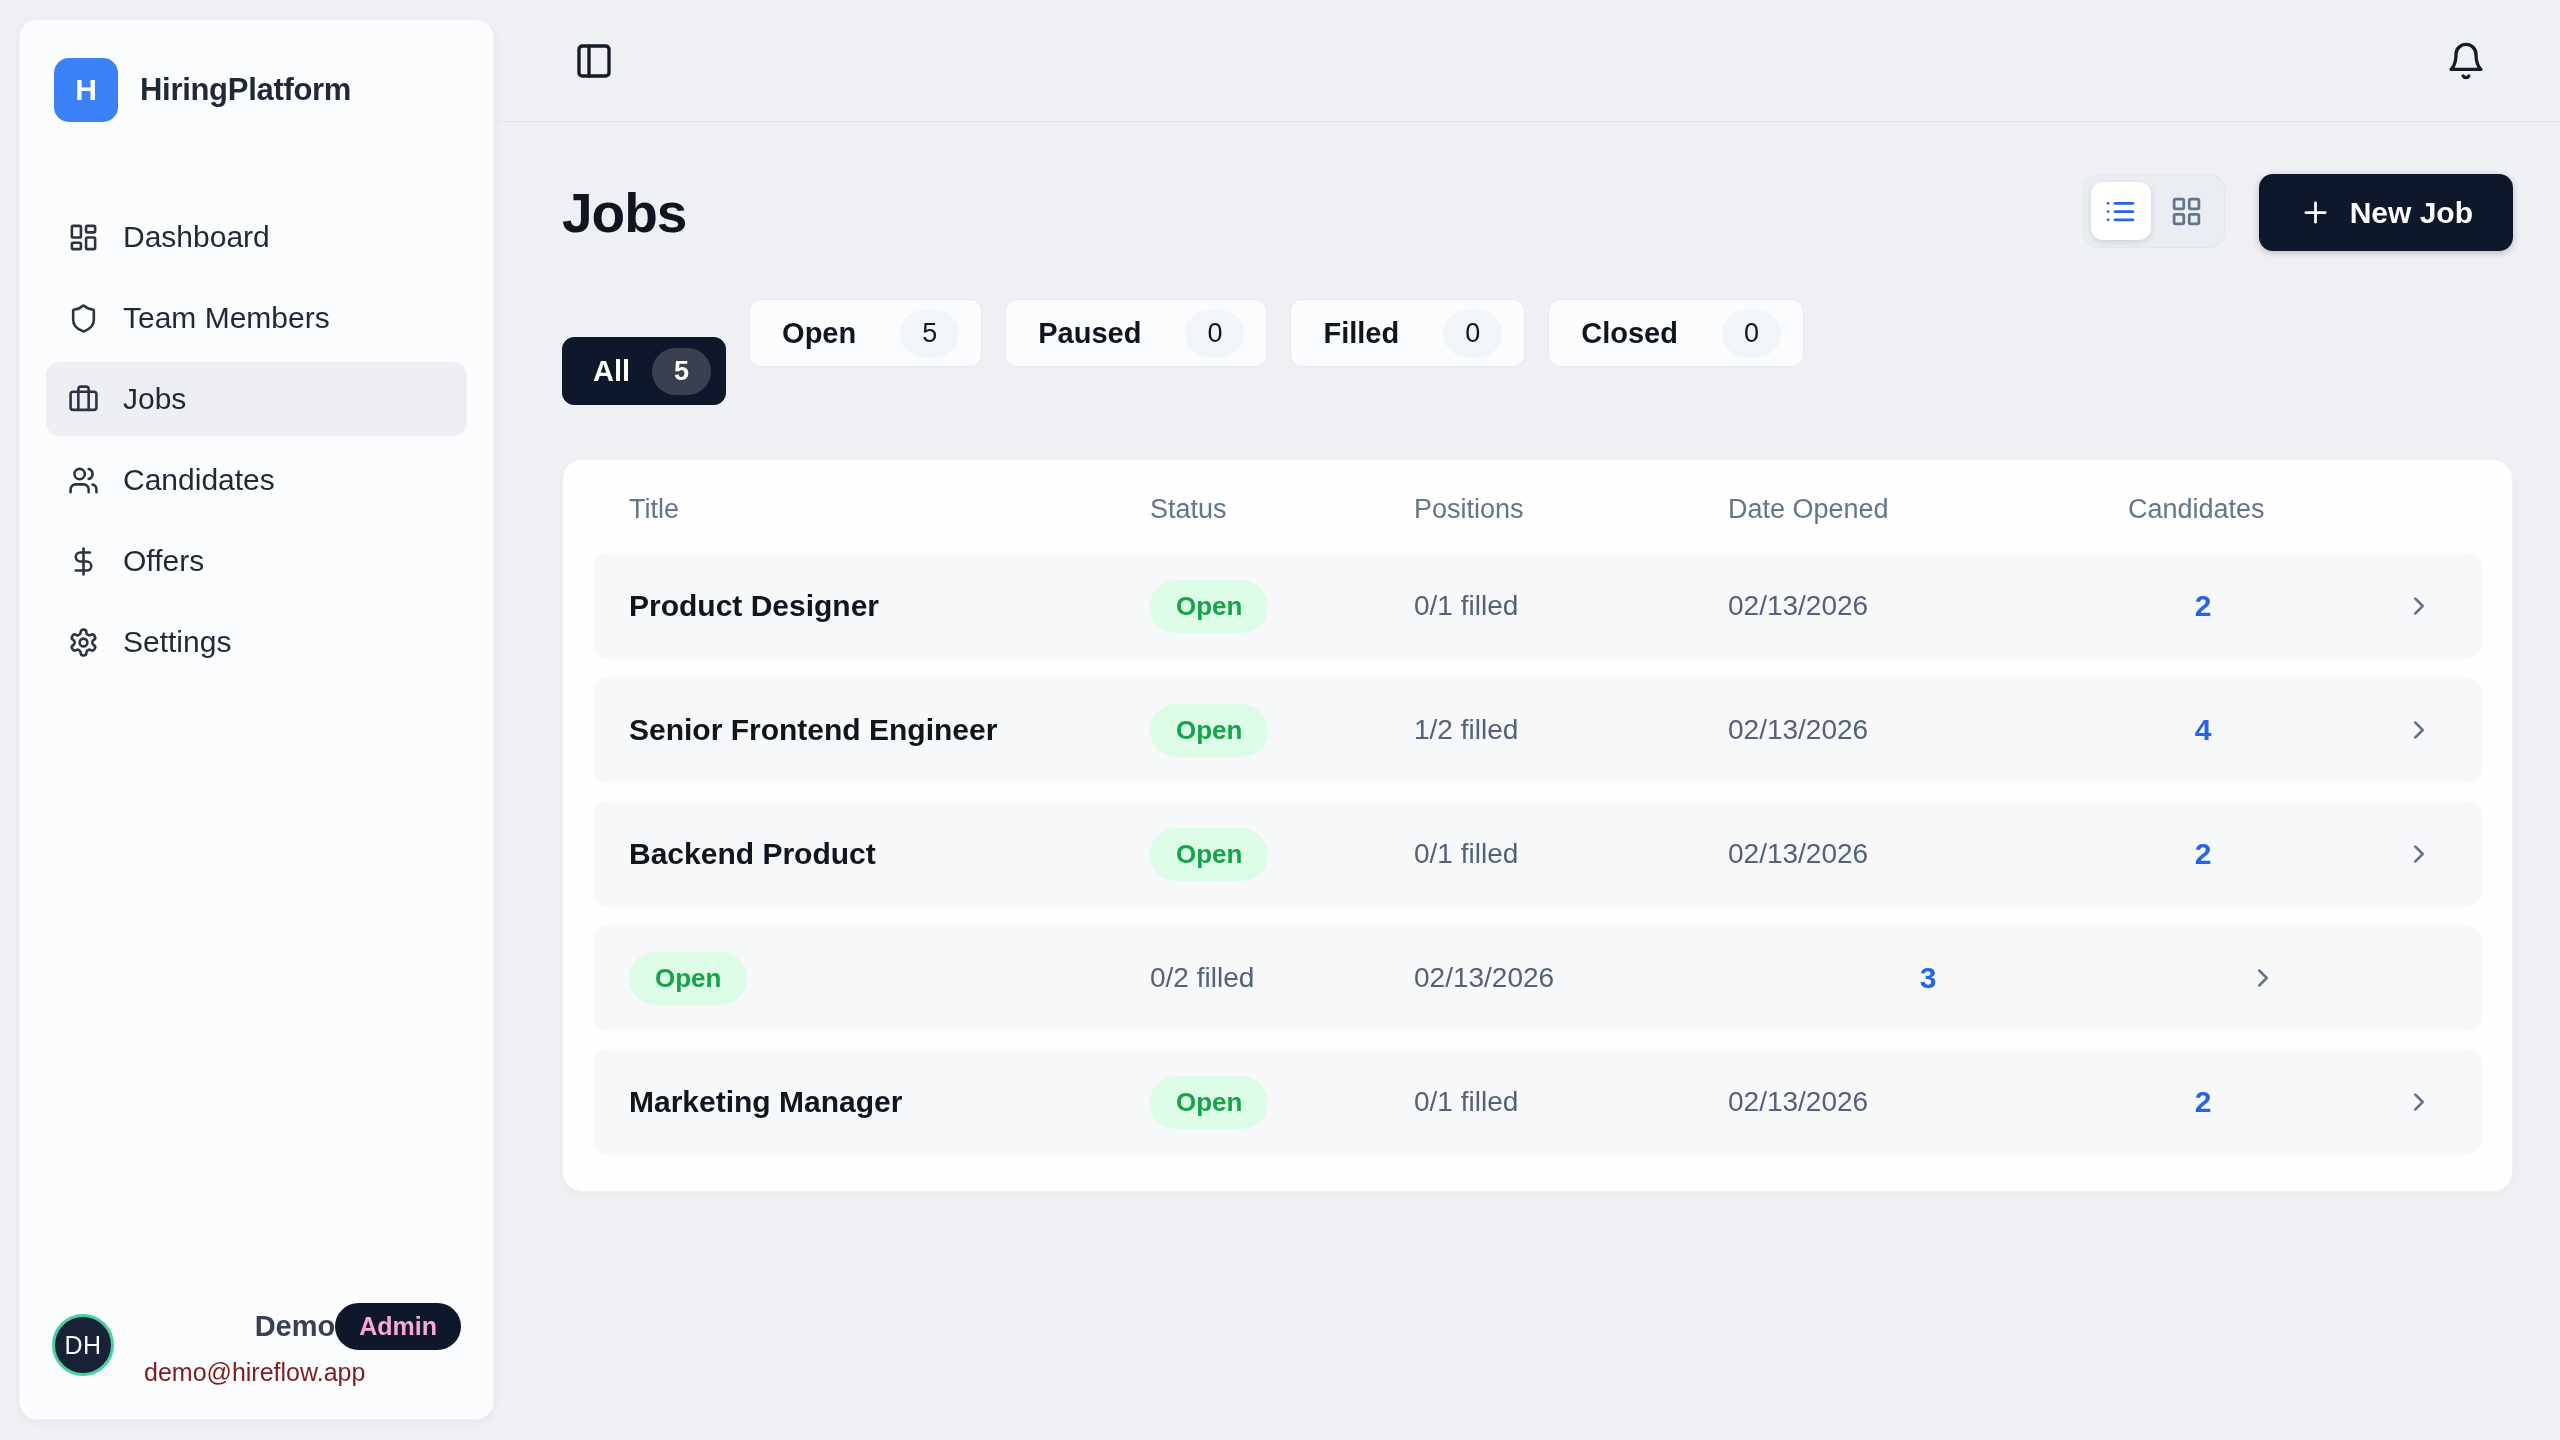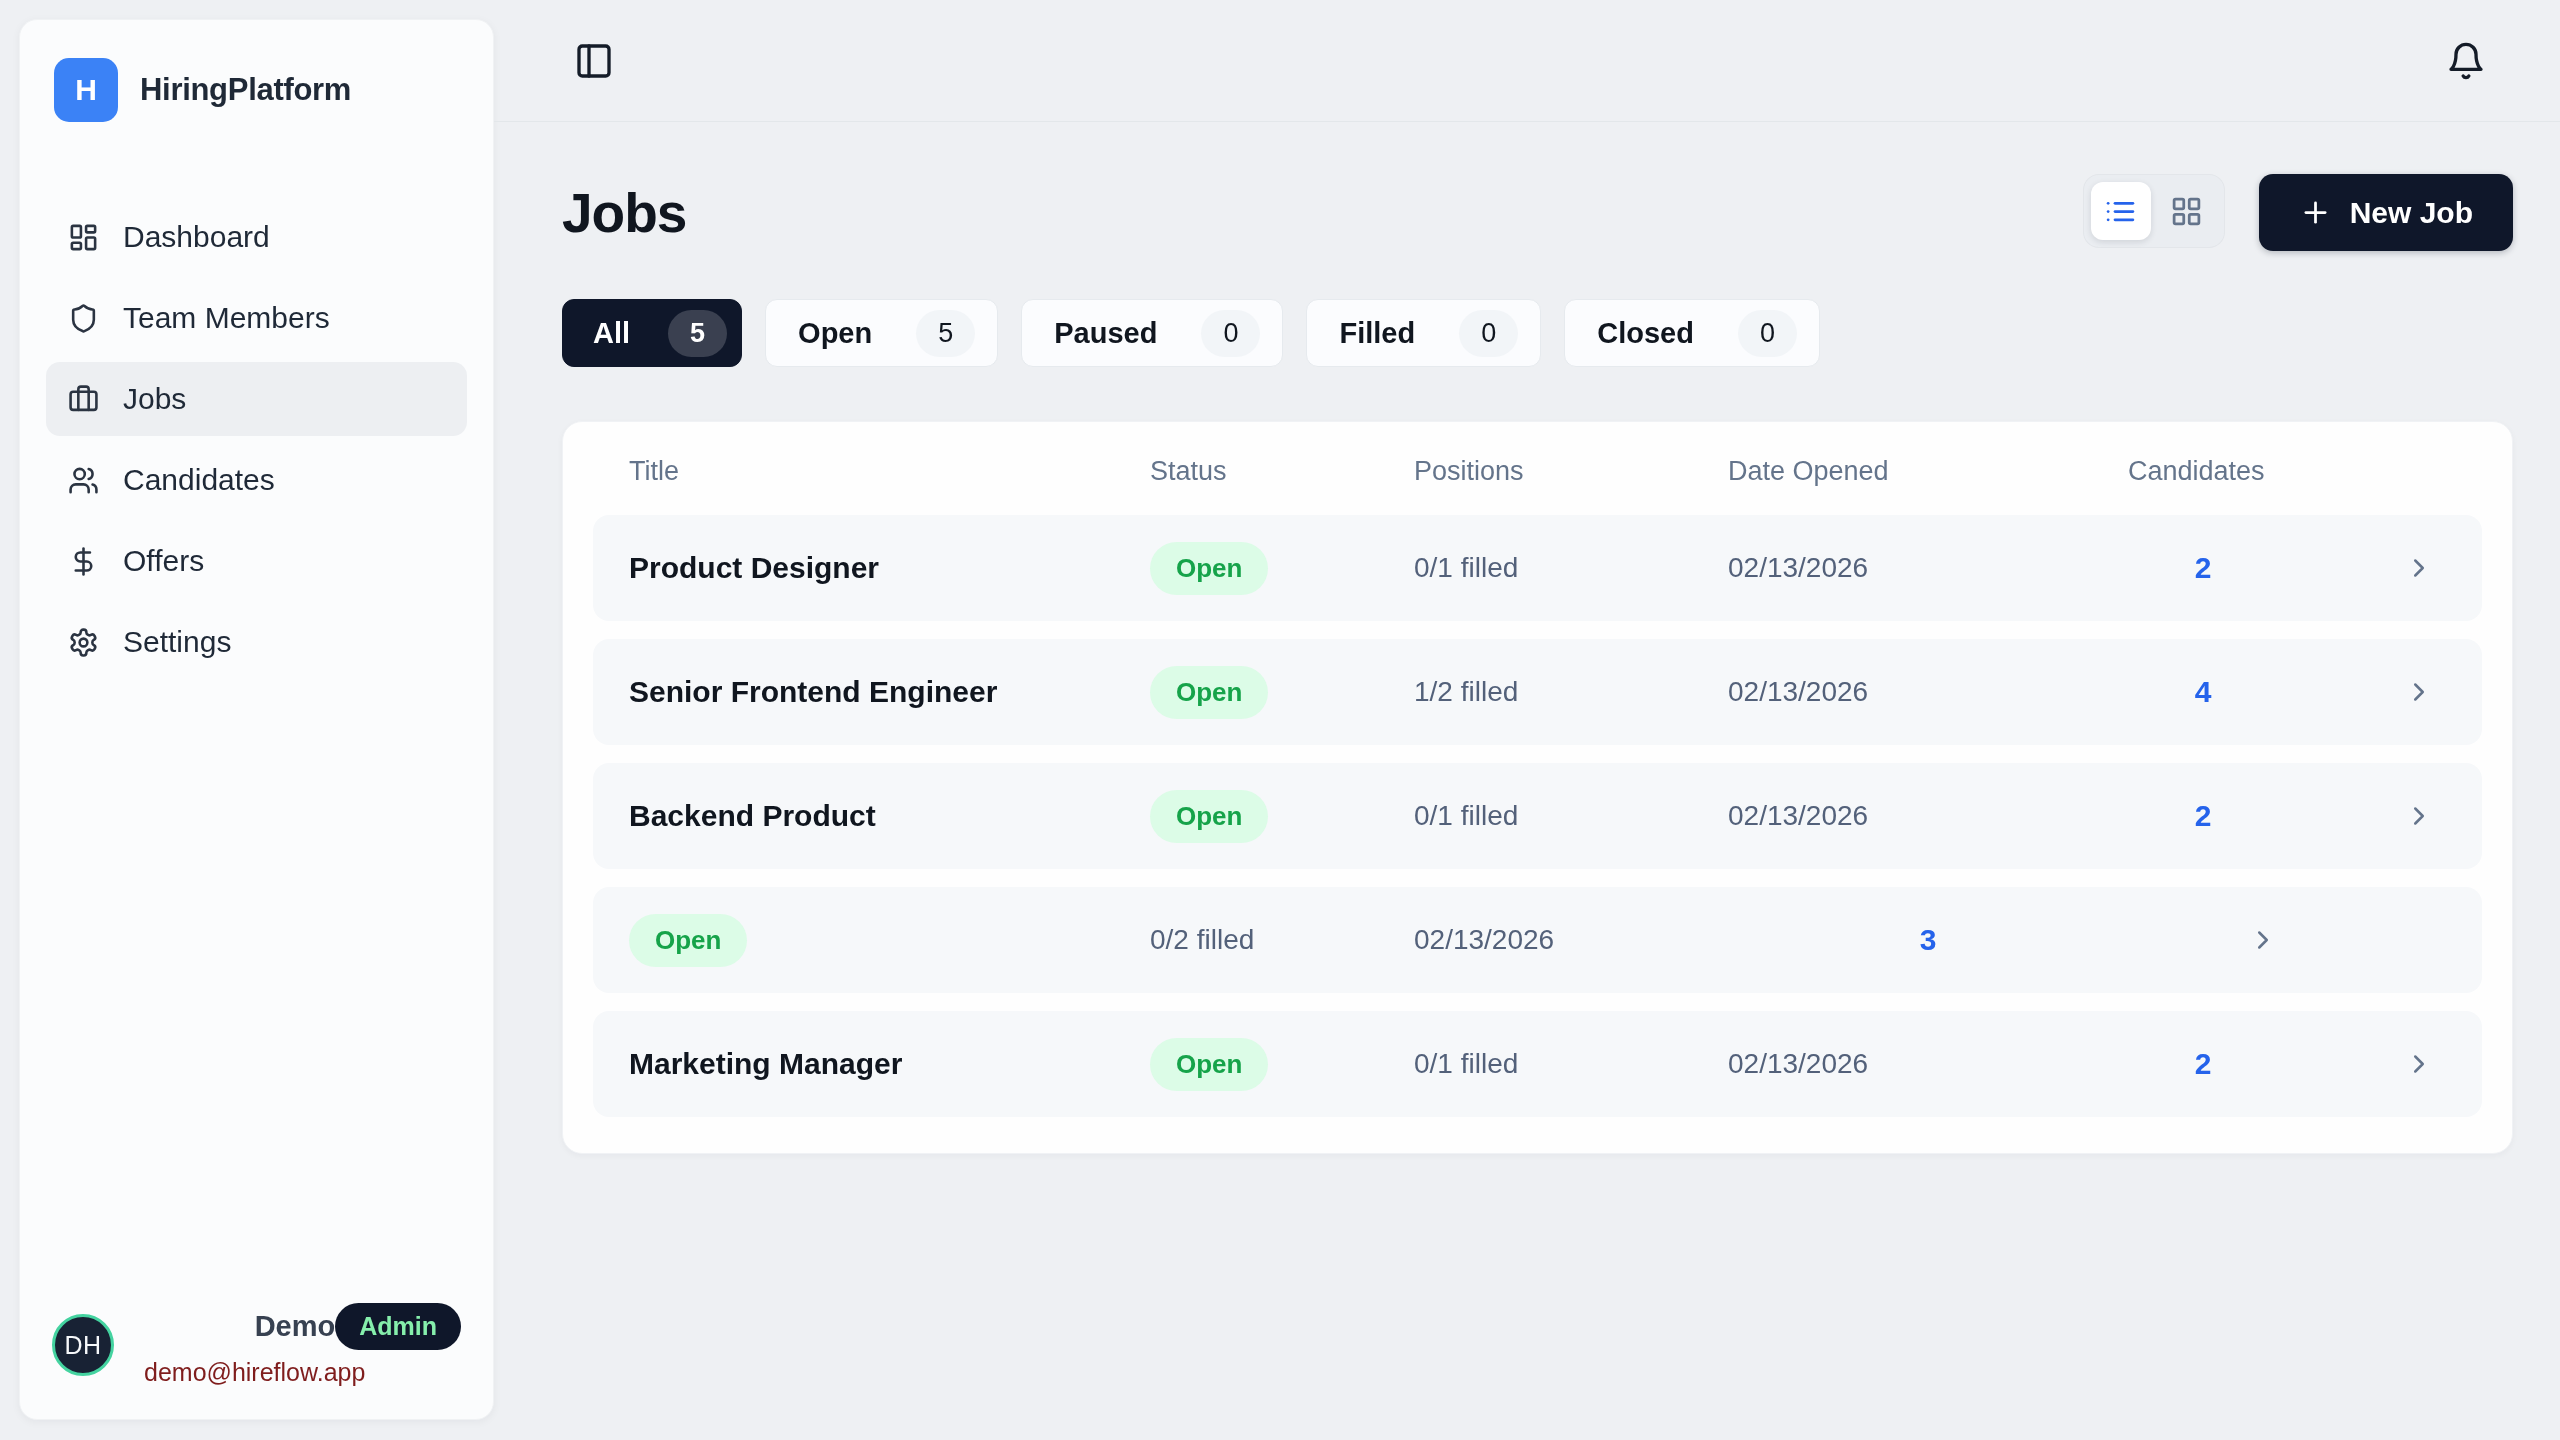--- a/index.html
+++ b/index.html
@@ -35,21 +35,21 @@
   .avatar {
     width:62px; height:62px; min-width:62px; border-radius:50%;
     background:#182234; border:3px solid #44d3a0;
     display:flex; align-items:center; justify-content:center;
     color:#f6f8fa; font-size:25px; font-weight:500; letter-spacing:.5px;
   }
   .user-meta { display:flex; flex-direction:column; gap:8px; flex:1; }
   .user-top { display:flex; align-items:center; justify-content:flex-end; }
   .user-name { font-size:29px; font-weight:700; color:#374151; }
   .role-badge {
-    background:#0f172a; color:#86efac; font-size:25px; font-weight:700;
+    background:#0f172a; color:#f9a8d4; font-size:25px; font-weight:700;
     padding:9px 24px; border-radius:999px;
   }
   .user-email { font-size:25px; color:#7f1d1d;margin-left:8px; }
 
   
   .main { flex:1; display:flex; flex-direction:column; }
   .topbar {
     height:122px; display:flex; align-items:center; justify-content:space-between;
     padding:0 74px 0 80px; border-bottom:1px solid #e3e7ea;
   }
@@ -84,21 +84,21 @@
 
   
   .filter-tabs { display:flex; gap:23px; margin-top:48px; }
   .ftab {
     display:flex; align-items:center; height:68px; border-radius:12px;
     font-size:29px; cursor:pointer; font-family:inherit;
   }
   .ftab .count-pill { border-radius:999px; font-size:27px; font-weight:600; padding:8px 22px; }
   .ftab.active {
     background:#0f172a; border:1px solid #0f172a; color:#fff;
-    font-weight:600; padding:0 14px 0 30px; gap:38px;
+    font-weight:600; padding:0 14px 0 30px; gap:22px;margin-top:38px;
   }
   .ftab.active .count-pill { background:rgba(255,255,255,.18); color:#fff; }
   .ftab.inactive {
     background:#fbfcfe; border:1px solid #e6eaee; color:#10161f;
     font-weight:600; padding:0 22px 0 32px; gap:44px;
   }
   .ftab.inactive .count-pill { background:#f2f5f8; color:#10161f; font-weight:500; }
 
   
   .table-card {

